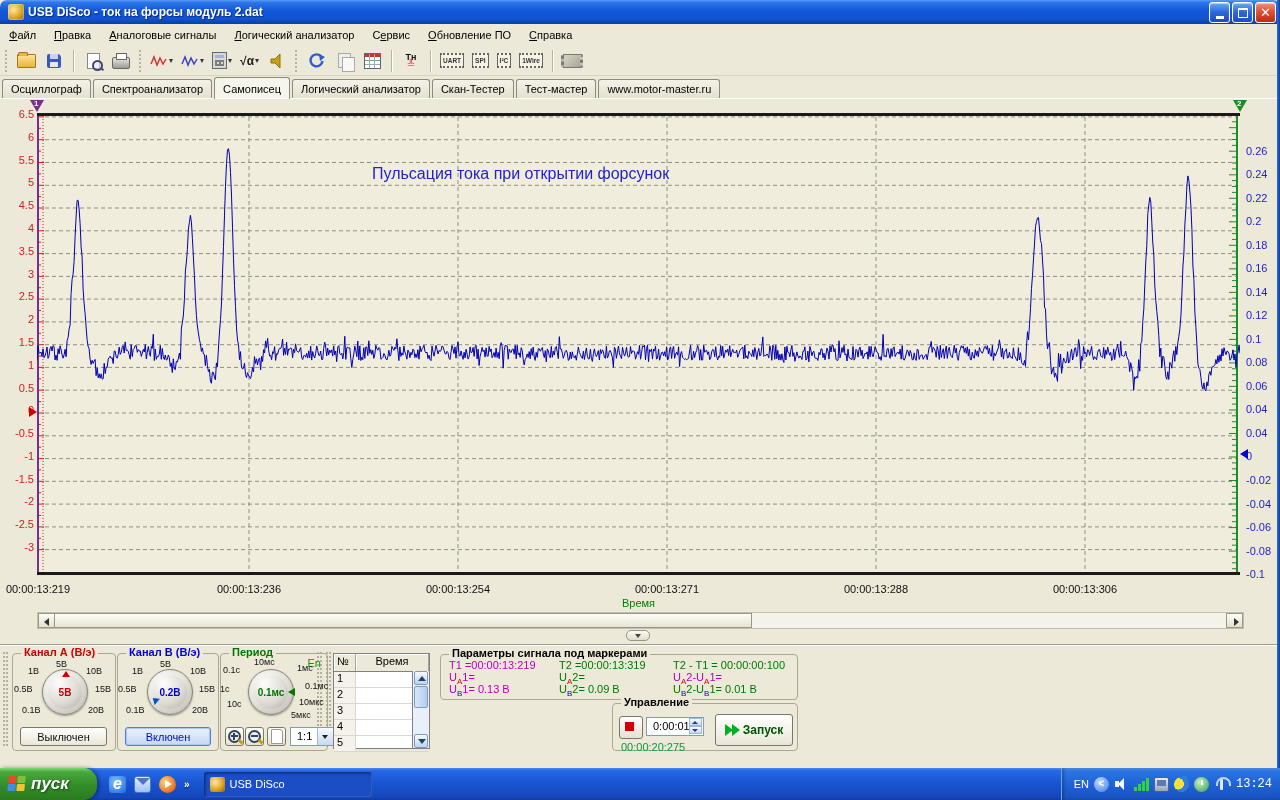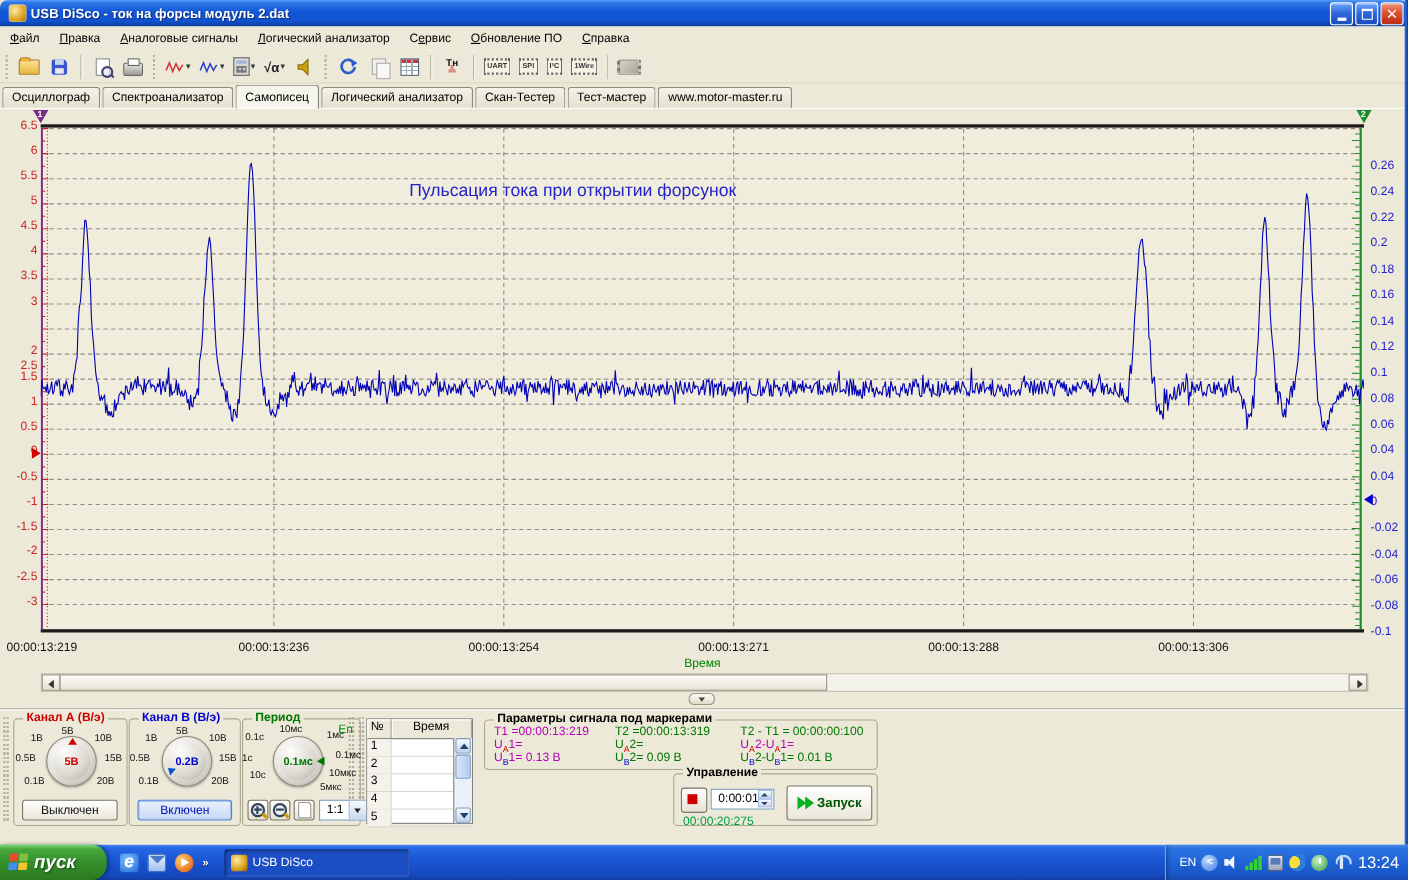--- a/index.html
+++ b/index.html
@@ -186,21 +186,21 @@
   .bars i:nth-child(1){left:0;height:4px;} .bars i:nth-child(2){left:4px;height:7px;}
   .bars i:nth-child(3){left:8px;height:10px;} .bars i:nth-child(4){left:12px;height:13px;}
   .mon{background:linear-gradient(#E8ECF4,#9AA4B8);border:1px solid #55607A;border-radius:2px;position:relative;box-sizing:border-box;}
   .mon:after{content:"";position:absolute;left:2px;top:2px;right:2px;bottom:5px;background:#5A7AB8;}
   .bird{background:radial-gradient(circle at 30% 40%,#F8E03A 40%,#2E7ED8 42%);border-radius:50% 20% 50% 50%;transform:rotate(-15deg);}
   .clk{border-radius:50%;background:radial-gradient(circle at 40% 35%,#C8F0C8,#2E9E3E);position:relative;}
   .clk:after{content:"";position:absolute;left:7px;top:3px;width:2px;height:5px;background:#fff;}
   .ant{position:relative;}
   .ant:before{content:"";position:absolute;left:6px;top:2px;width:3px;height:11px;background:#DDE8FA;border-radius:1px;}
   .ant:after{content:"";position:absolute;left:2px;top:0;width:11px;height:7px;border:2px solid #BFD9FB;border-bottom:none;border-radius:8px 8px 0 0;}
-  #tray .time{color:#fff;font-size:15px;margin-left:2px;}
+  #tray .time{color:#fff;font-size:12px;margin-left:2px;font-family:Liberation Mono, monospace;}
   #win-right-border{position:absolute;right:0;top:0;width:3px;height:768px;background:linear-gradient(90deg,#2E6EE0,#0F3E9E);}
   u{text-decoration:underline;}
 </style>
 </head>
 <body>
 
 <div class="screen">
 
   <div id="titlebar">
     <div id="app-icon"></div>
@@ -465,21 +465,21 @@
     </div>
     <div id="left-ticks">
         <span style="top: 9px;">6.5</span>
         <span style="top: 31.8px;">6</span>
         <span style="top: 54.6px;">5.5</span>
         <span style="top: 77.4px;">5</span>
         <span style="top: 100.2px;">4.5</span>
         <span style="top: 122.9px;">4</span>
         <span style="top: 145.7px;">3.5</span>
         <span style="top: 168.5px;">3</span>
-        <span style="top: 191.3px; margin-top: 36px;">2.5</span>
+        <span style="top: 191.3px;">2.5</span>
         <span style="top: 214.1px;">2</span>
         <span style="top: 236.9px;">1.5</span>
         <span style="top: 259.7px;">1</span>
         <span style="top: 282.5px;">0.5</span>
         <span style="top: 305.3px;">0</span>
         <span style="top: 328.1px;">-0.5</span>
         <span style="top: 350.8px;">-1</span>
         <span style="top: 373.6px;">-1.5</span>
         <span style="top: 396.4px;">-2</span>
         <span style="top: 419.2px;">-2.5</span>

